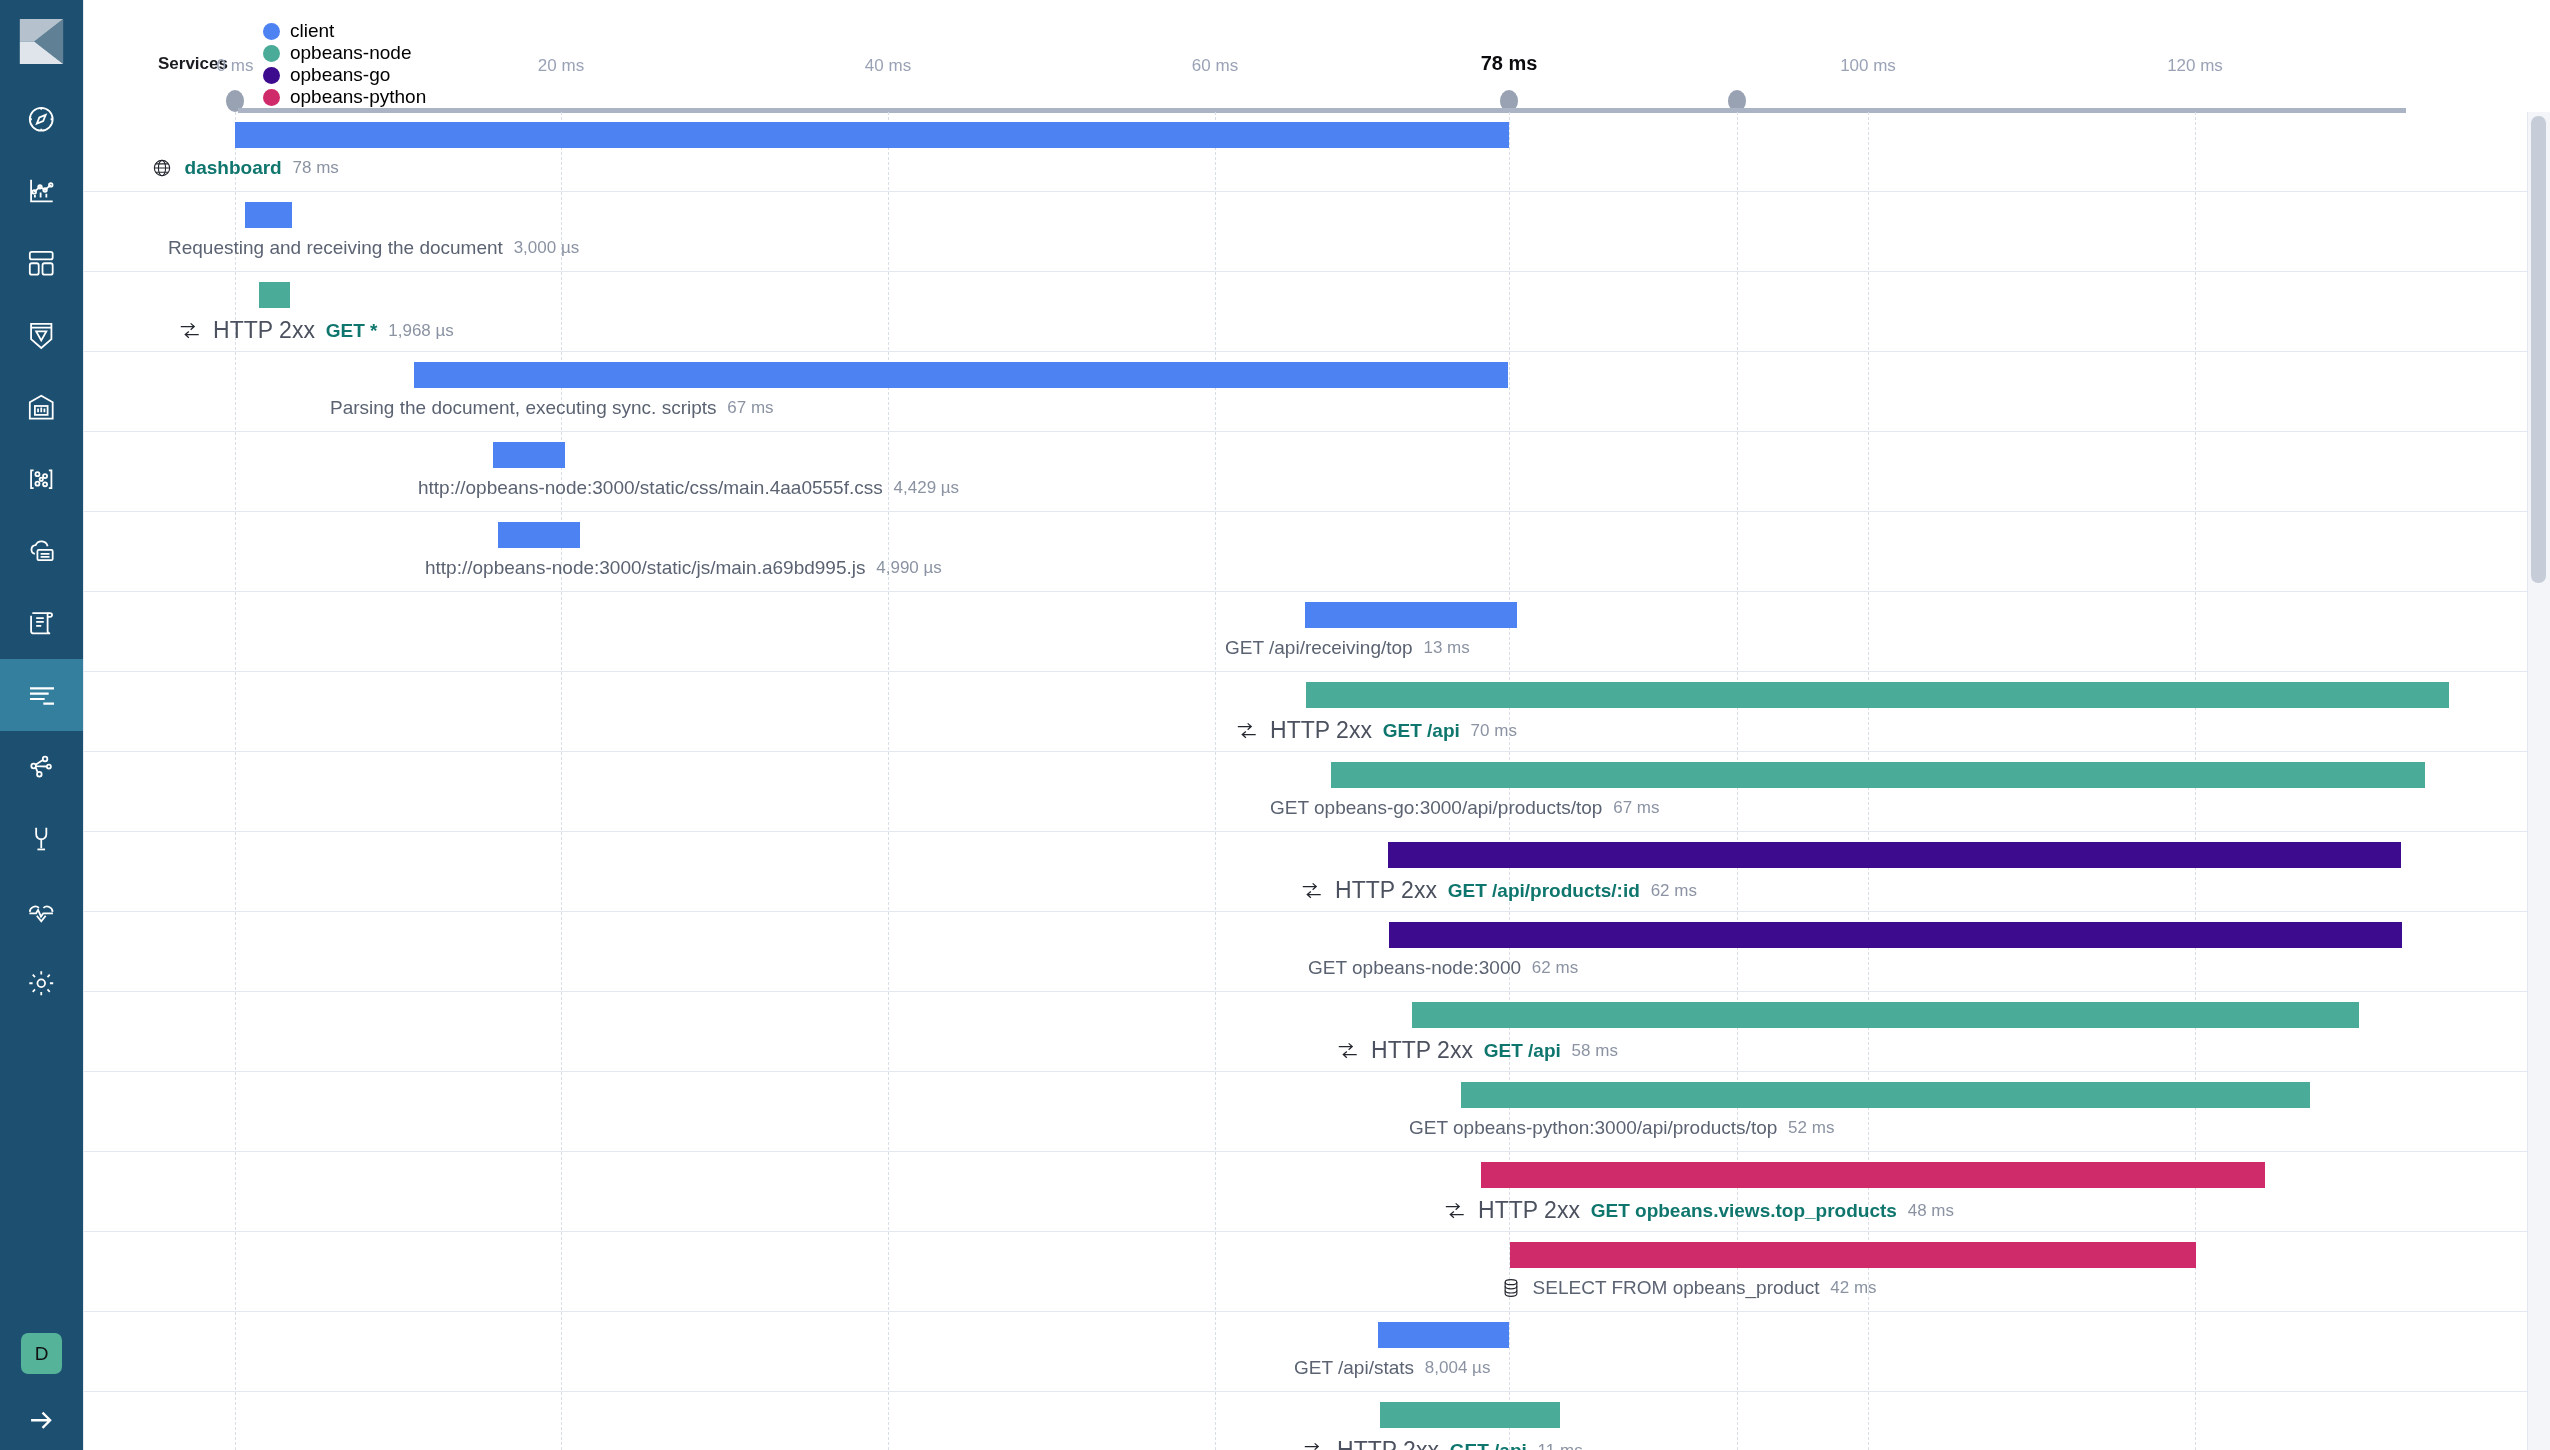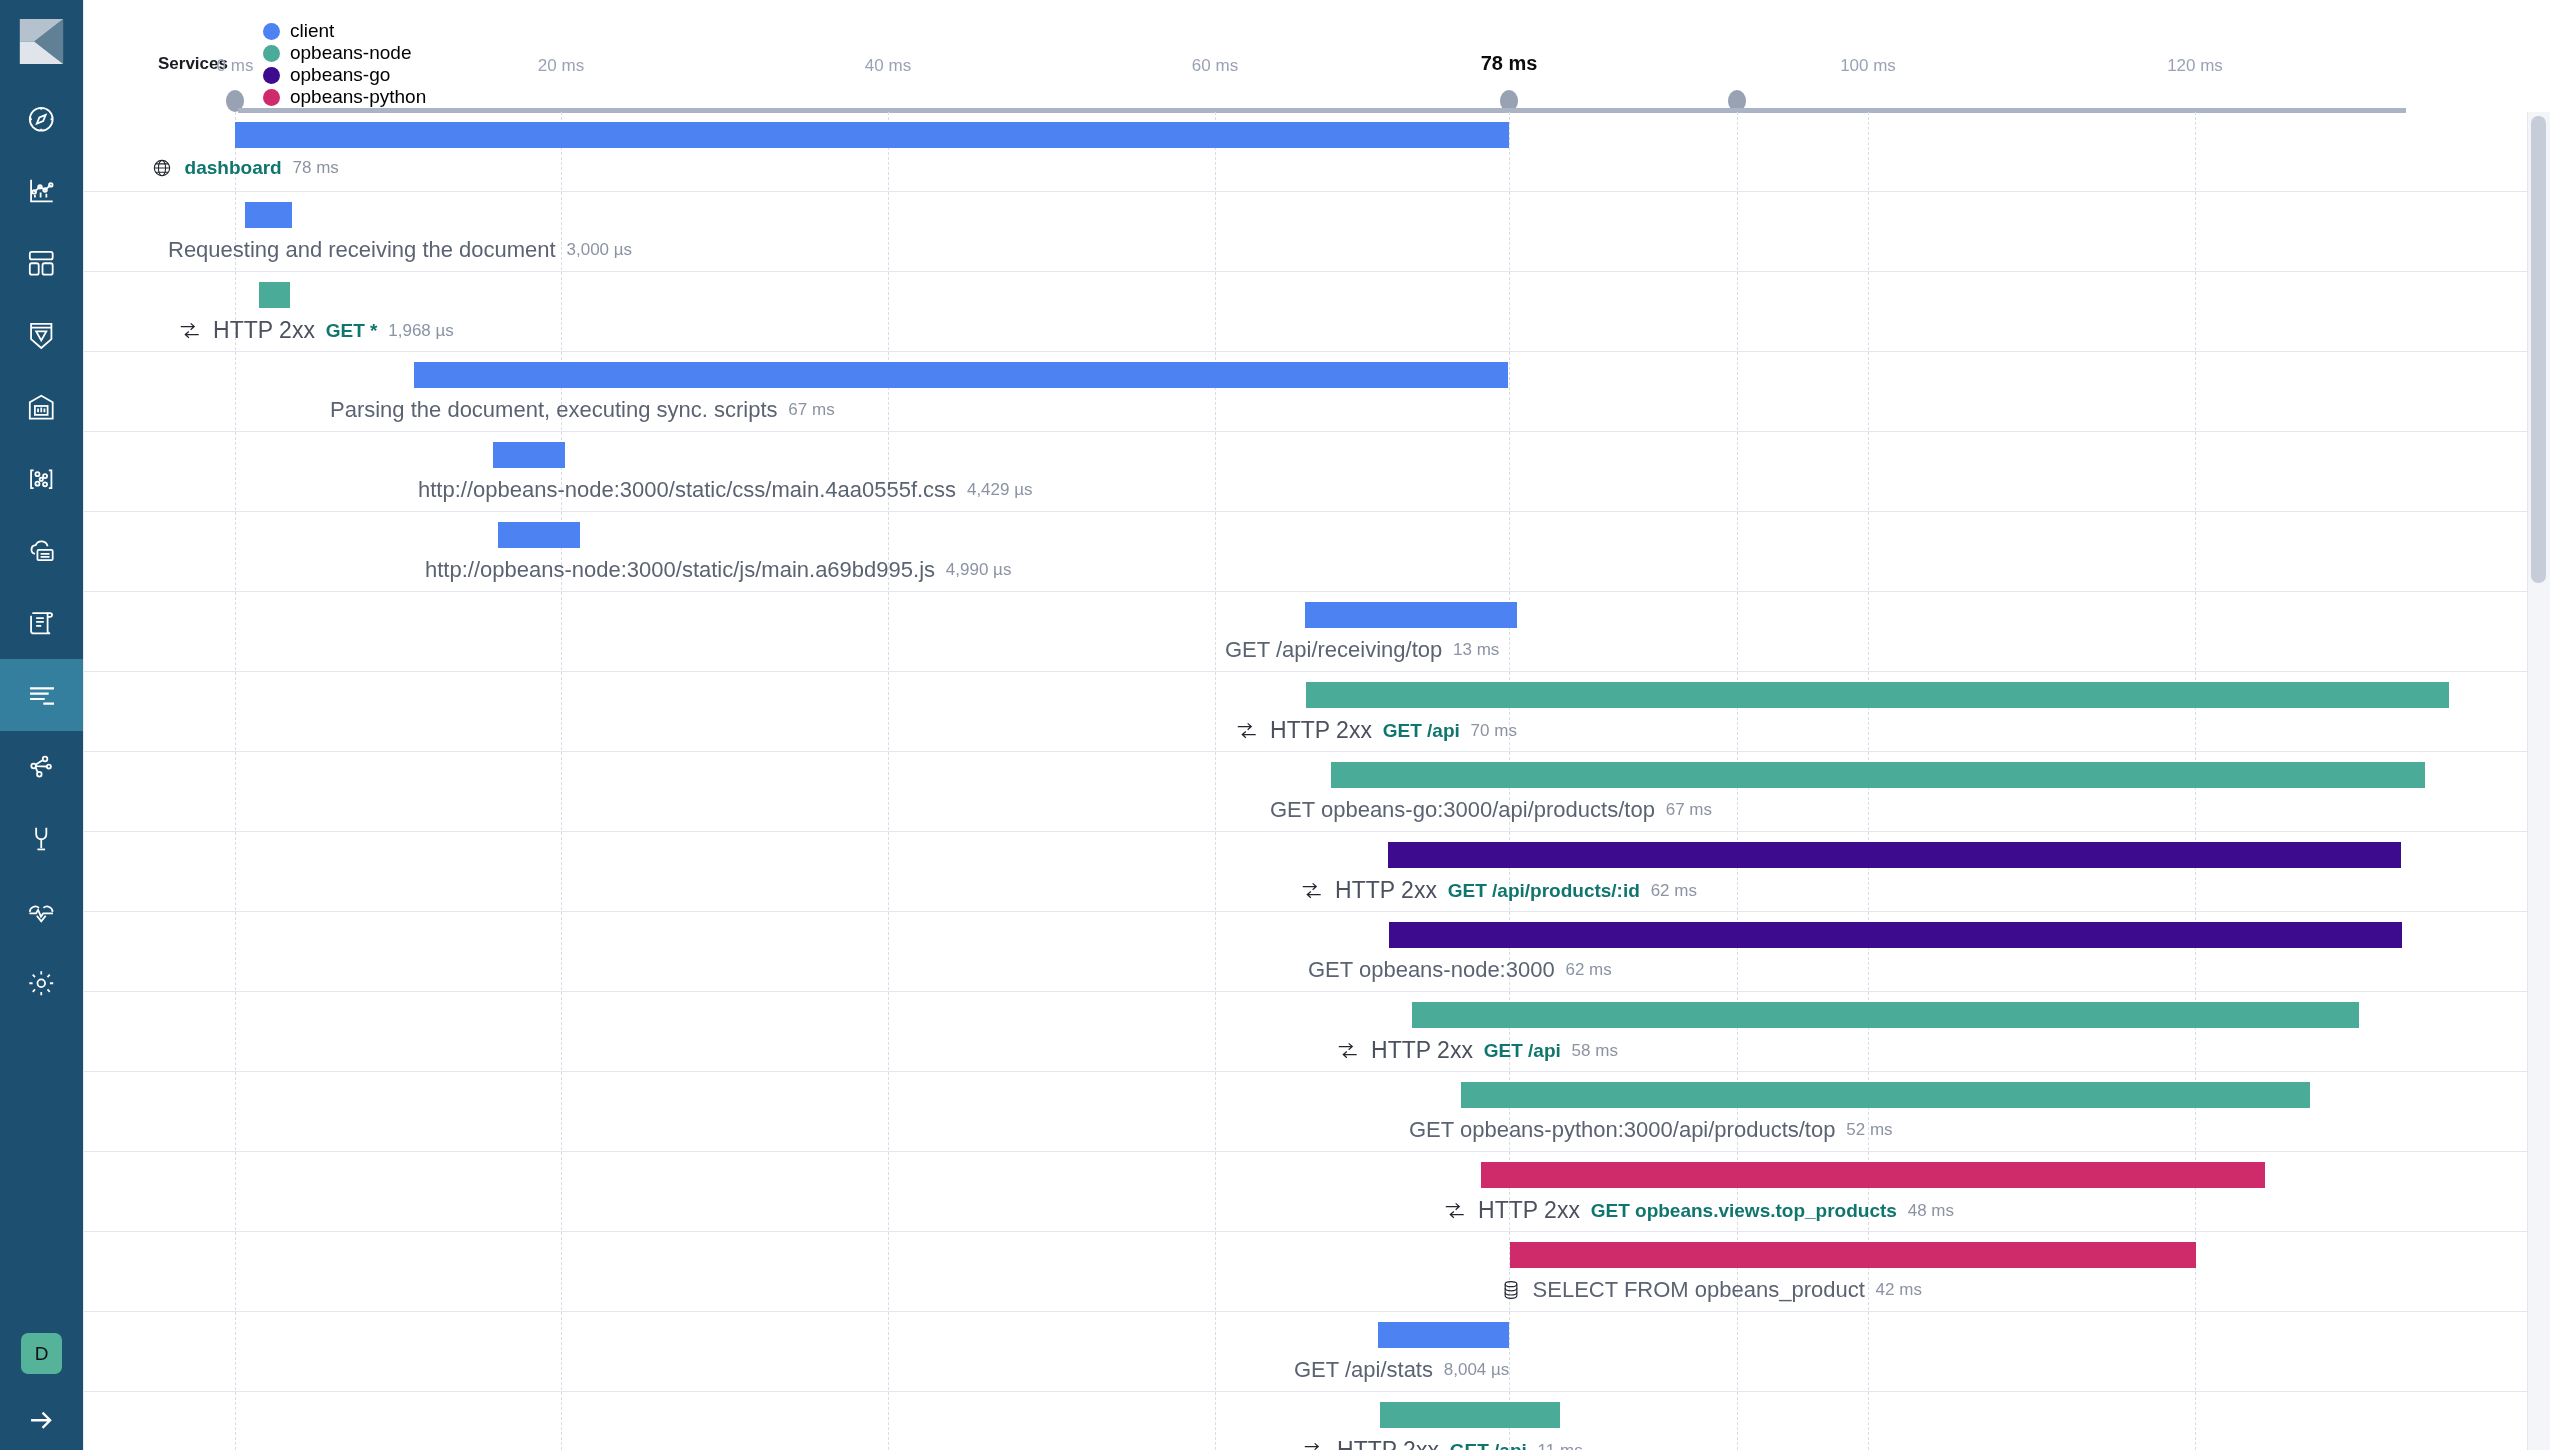--- a/index.html
+++ b/index.html
@@ -83,21 +83,21 @@
   }
   .bar {
     position: absolute; top: 10px; height: 26px; border-radius: 0;
   }
   .row-label {
     position: absolute; top: 45px; display: flex; align-items: center;
     white-space: nowrap; font-size: 19px; color: #525a68;
   }
   .row-label .rl-icon { margin-right: 12.6px; display:flex; align-items:center; color:#3f4450; }
   .rl-strong { font-weight: bold; color: #0f766e; font-size: 19px; }
-  .rl-dim { color: #5b6372; font-size: 22px; }
+  .rl-dim { color: #5b6372; font-size: 19px; }
   .rl-dur { color: #8b93a3; font-size: 17px; margin-left: 10.8px; }
   .rl-http { color: #4b515e; font-size: 23px; margin-right: 10.8px; }
 
   
   #scrollbar-track {
     position: absolute; right: 0; top: 112px; bottom: 0; width: 23px;
     background: #f3f5f9; border-left: 1.8px solid #e3e7ef;
   }
   #scrollbar-thumb {
     position: absolute; right: 4.5px; top: 3.6px; width: 14.4px; height: 467px;

